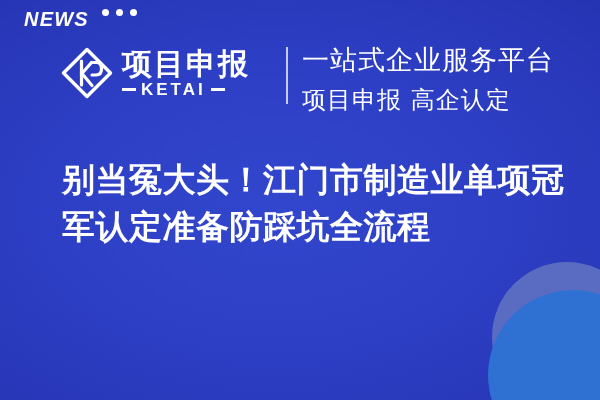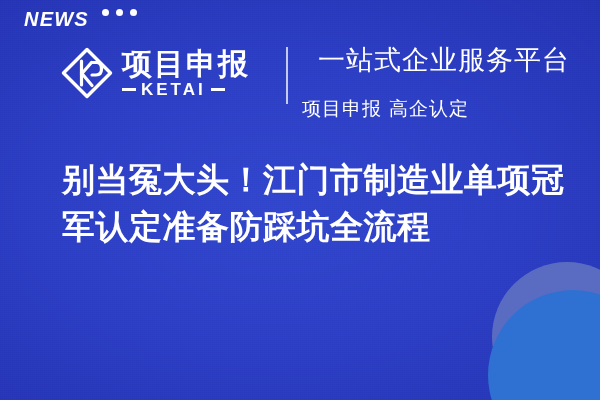--- a/index.html
+++ b/index.html
@@ -76,25 +76,24 @@
     position:absolute;left:286px;top:47px;
     width:2px;height:57px;background:rgba(255,255,255,.72);
   }
   .tagline{
     position:absolute;left:302px;top:44px;
   }
   .tagline-main{
     display:block;color:#ffffff;font-size:27px;font-weight:300;
     letter-spacing:1px;line-height:1.18;white-space:nowrap;
     font-family:"DejaVu Sans","Liberation Sans",sans-serif;
-    margin-left:16px;
   }
   .tagline-sub{
-    display:block;color:#ffffff;font-size:19px;letter-spacing:1px;
-    line-height:1.2;margin-top:21px;white-space:nowrap;
+    display:block;color:#ffffff;font-size:24px;letter-spacing:1px;
+    line-height:1.2;margin-top:10px;white-space:nowrap;
     font-family:"DejaVu Serif","Liberation Serif",serif;
   }
   
   .title{
     position:absolute;left:62px;top:156px;width:510px;
     color:#ffffff;font-size:33px;font-weight:bold;
     line-height:47px;letter-spacing:0.5px;
     font-family:"DejaVu Sans","Liberation Sans",sans-serif;
   }
 </style>

